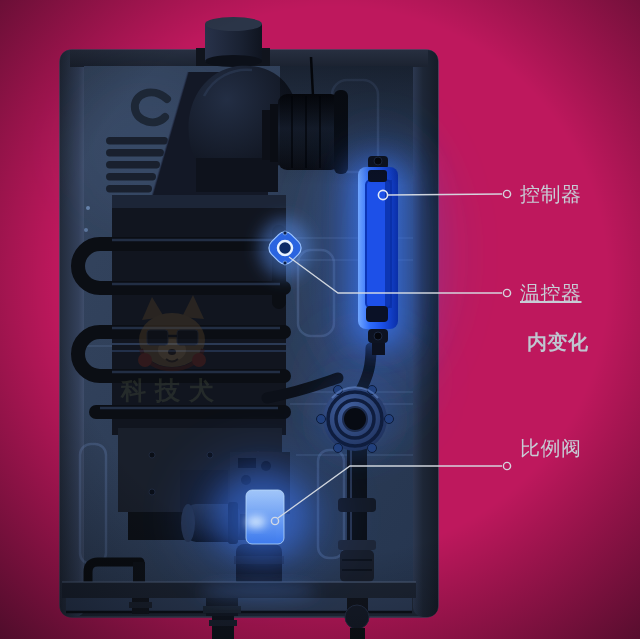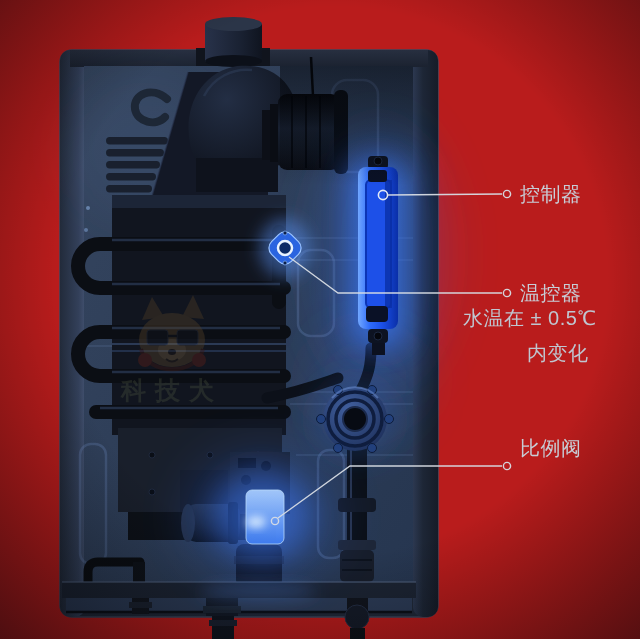--- a/index.html
+++ b/index.html
@@ -1,18 +1,18 @@
 <!DOCTYPE html>
 <html><head>
 <meta charset="utf-8">
 <style>
   html,body{margin:0;padding:0;background:#17181b;}
   .stage{
     position:relative;width:640px;height:639px;overflow:hidden;
-    background:#b91c1c;font-family:"Liberation Sans",sans-serif;
+    background:#be185d;font-family:"Liberation Sans",sans-serif;
   }
   .stage svg{position:absolute;left:0;top:0;}
   .label{
     position:absolute;color:#c7cdd6;font-size:20px;line-height:22px;
     white-space:nowrap;letter-spacing:0.5px;
   }
   .label.desc{color:#bfc6d0;}
 </style>
 </head>
 <body>
@@ -330,19 +330,18 @@
     <g>
       <circle cx="275" cy="521" r="3.6" stroke-width="1.4"></circle>
       <path d="M 278,518 L 350,466 L 502,466"></path>
       <circle cx="507" cy="466" r="3.6" stroke-width="1.4"></circle>
     </g>
   </g>
 </svg>
 
 <div class="label" style="left:520px;top:183px;">控制器</div>
 
-<div class="label" style="left:520px;top:282px;">温控器</div>
-<div class="label desc" style="left:463px;top:307px;">水温在 ± 0.5℃</div>
-<div class="label desc" style="left:527px;top:342px;">内变化</div>
+<div class="label" style="left:520px;top:282px;text-decoration:underline;">温控器</div>
+<div class="label desc" style="left:527px;top:331px;font-weight:bold;">内变化</div>
 
 <div class="label" style="left:520px;top:437px;">比例阀</div>
 
 </div>
 
 </body></html>

